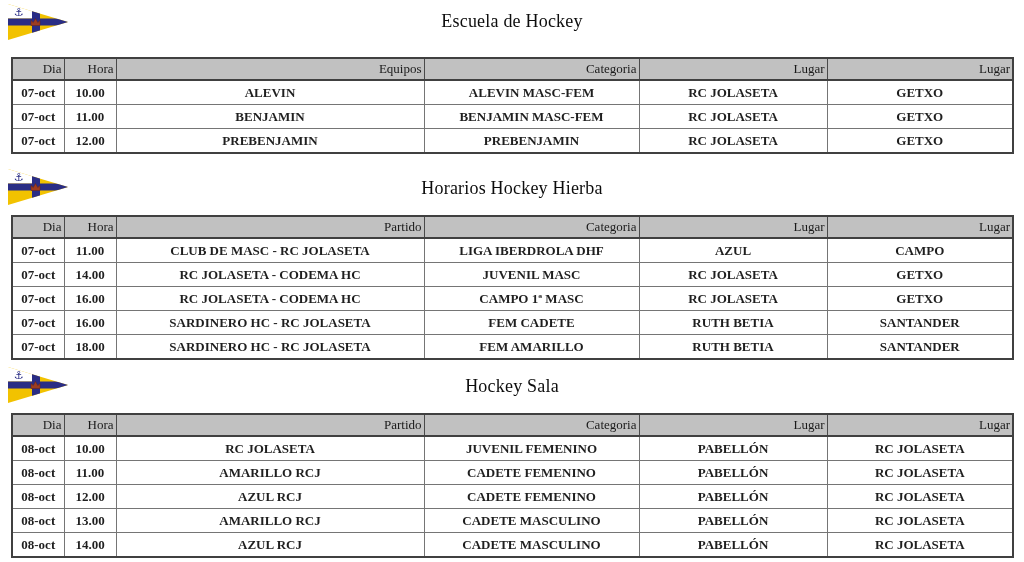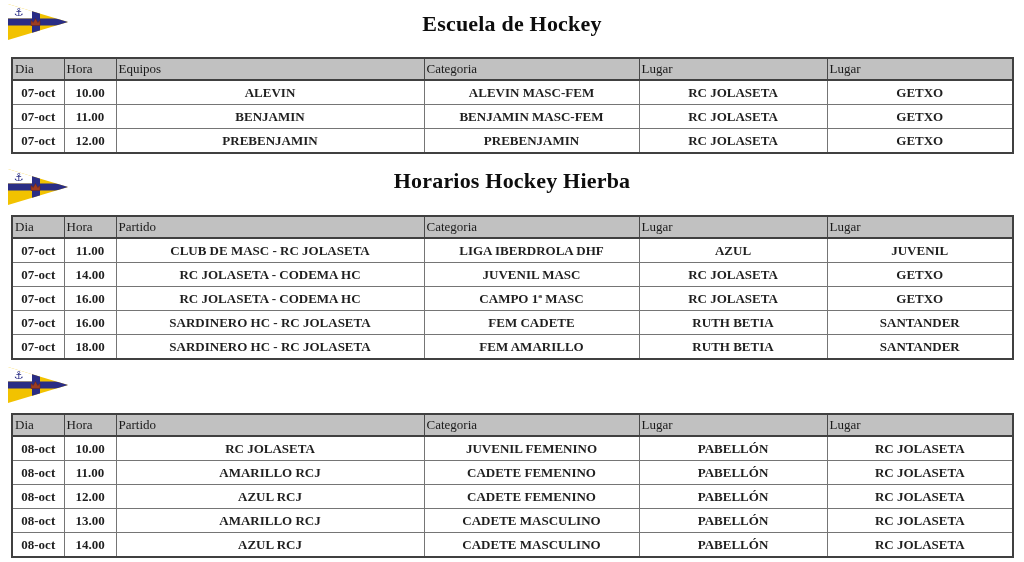--- a/index.html
+++ b/index.html
@@ -4,30 +4,30 @@
 <style>
   html,body{margin:0;padding:0;background:#ffffff;}
   .page{
     position:relative;width:1024px;height:562px;overflow:hidden;background:#ffffff;
     font-family:"Liberation Serif","DejaVu Serif",serif;color:#1c1c1c;
   }
   .flag{position:absolute;left:8px;width:60px;height:36px;}
   .flag svg{display:block;width:60px;height:36px;}
   .title{
     position:absolute;left:0;width:1024px;margin:0;text-align:center;
-    font-size:22px;font-weight:700;color:#0d0d0d;letter-spacing:.2px;
+    font-size:18px;font-weight:400;color:#0d0d0d;letter-spacing:.2px;
   }
   table.sched{
     position:absolute;left:11px;width:1001px;table-layout:fixed;
     border-collapse:collapse;border:2px solid #404040;
   }
   table.sched th{
     background:#c1c1c1;border:1px solid #4a4a4a;border-top:2px solid #404040;
     border-bottom:2px solid #404040;font-weight:400;font-size:13px;color:#1a1a1a;
-    height:20px;text-align:left;padding:0 2px;
+    height:20px;text-align:right;padding:0 2px;
   }
   table.sched td{
     border:1px solid #757575;height:23px;text-align:center;vertical-align:middle;
     font-weight:700;font-size:13px;color:#1f1f1f;padding:0 2px;overflow:hidden;
     white-space:nowrap;
   }
   td.c-small{font-size:10px;}
   td.c-cat{font-size:12.5px;}
   .hidden-defs{position:absolute;width:0;height:0;overflow:hidden;}
 </style>
@@ -107,21 +107,21 @@
           <td class="c-small">GETXO</td>
         </tr>
       </tbody>
   </table>
 
   <div class="flag" style="top:169px">
     <svg viewBox="0 0 120 72">
         <use href="#burgee"></use>
       </svg>
   </div>
-  <h2 class="title" style="top:168px">Horarios Hockey Hierba</h2>
+  <h2 class="title" style="top:178px">Horarios Hockey Hierba</h2>
   <table class="sched" style="top:215px">
     <colgroup>
       <col style="width:52px">
         <col style="width:52px">
         <col style="width:308px">
       <col style="width:215px">
         <col style="width:188px">
         <col style="width:186px">
     </colgroup>
     <thead>
@@ -134,21 +134,21 @@
           <th>Lugar</th>
         </tr>
       </thead>
     <tbody>
         <tr>
           <td class="c-day">07-oct</td>
           <td class="c-hour">11.00</td>
           <td class="c-main">CLUB DE MASC - RC JOLASETA</td>
           <td class="c-cat">LIGA IBERDROLA DHF</td>
           <td class="c-cat">AZUL</td>
-          <td class="c-small">JUVENIL</td>
+          <td class="c-small">CAMPO</td>
         </tr>
         <tr>
           <td class="c-day">07-oct</td>
           <td class="c-hour">14.00</td>
           <td class="c-main">RC JOLASETA - CODEMA HC</td>
           <td class="c-cat">JUVENIL MASC</td>
           <td class="c-cat">RC JOLASETA</td>
           <td class="c-small">GETXO</td>
         </tr>
         <tr>
@@ -176,20 +176,21 @@
           <td class="c-small">SANTANDER</td>
         </tr>
       </tbody>
   </table>
 
   <div class="flag" style="top:367px">
     <svg viewBox="0 0 120 72">
         <use href="#burgee"></use>
       </svg>
   </div>
+  <h2 class="title" style="top:376px">Hockey Sala</h2>
   <table class="sched" style="top:413px">
     <colgroup>
       <col style="width:52px">
         <col style="width:52px">
         <col style="width:308px">
       <col style="width:215px">
         <col style="width:188px">
         <col style="width:186px">
     </colgroup>
     <thead>

